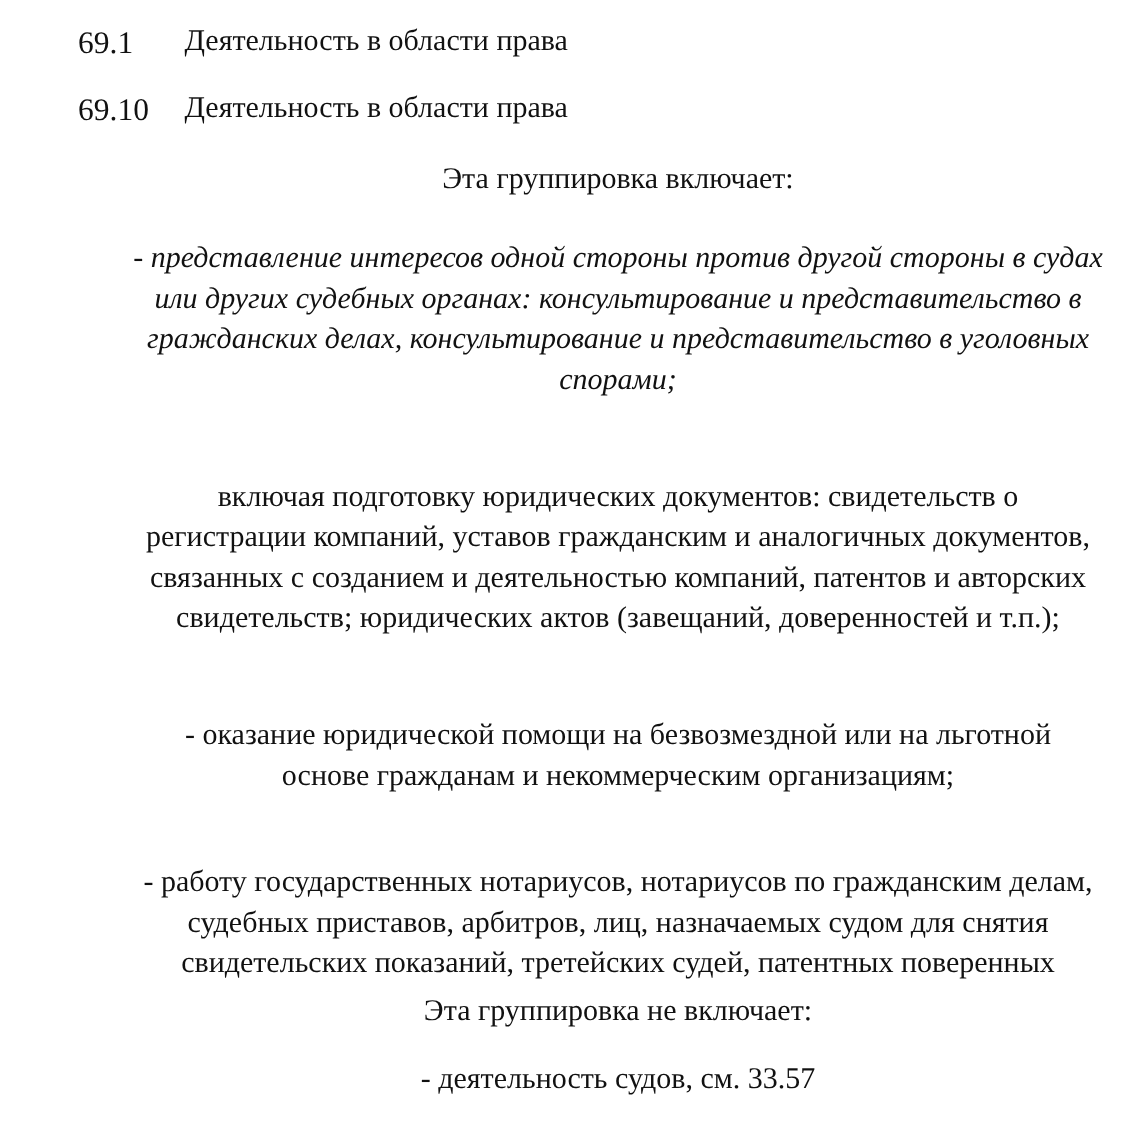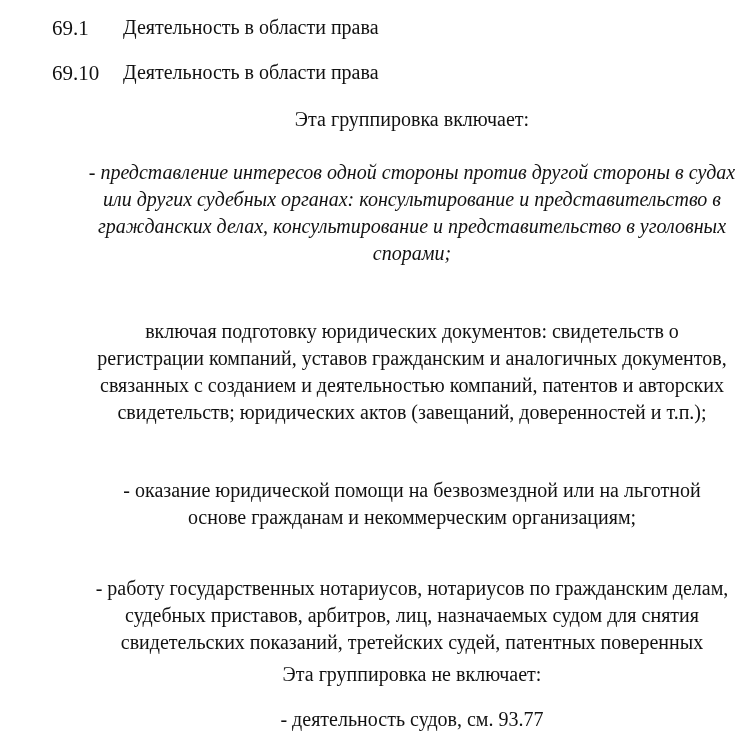--- a/index.html
+++ b/index.html
@@ -98,16 +98,16 @@
     <span class="line">- работу государственных нотариусов, нотариусов по гражданским делам,</span>
     <span class="line">судебных приставов, арбитров, лиц, назначаемых судом для снятия</span>
     <span class="line">свидетельских показаний, третейских судей, патентных поверенных</span>
   </p>
 
   <p class="para" style="top:661px;">
     <span class="line">Эта группировка не включает:</span>
   </p>
 
   <p class="para" style="top:706px;">
-    <span class="line">- деятельность судов, см. 93.77</span>
+    <span class="line">- деятельность судов, см. 33.57</span>
   </p>
 
 </div>
 
 </body></html>

